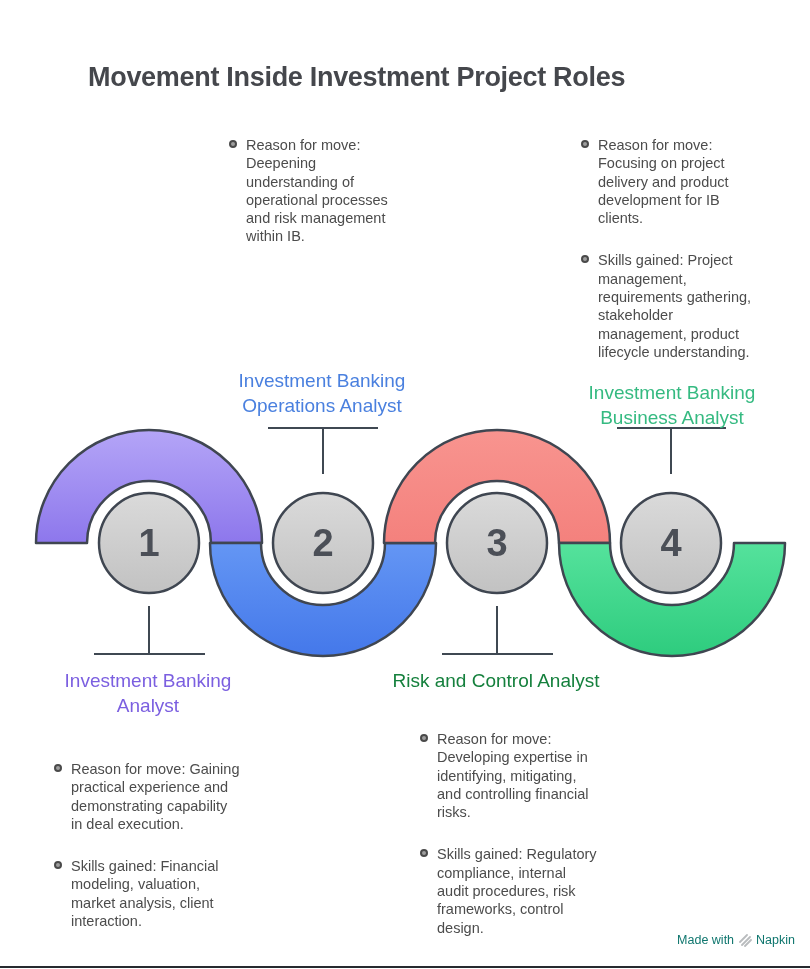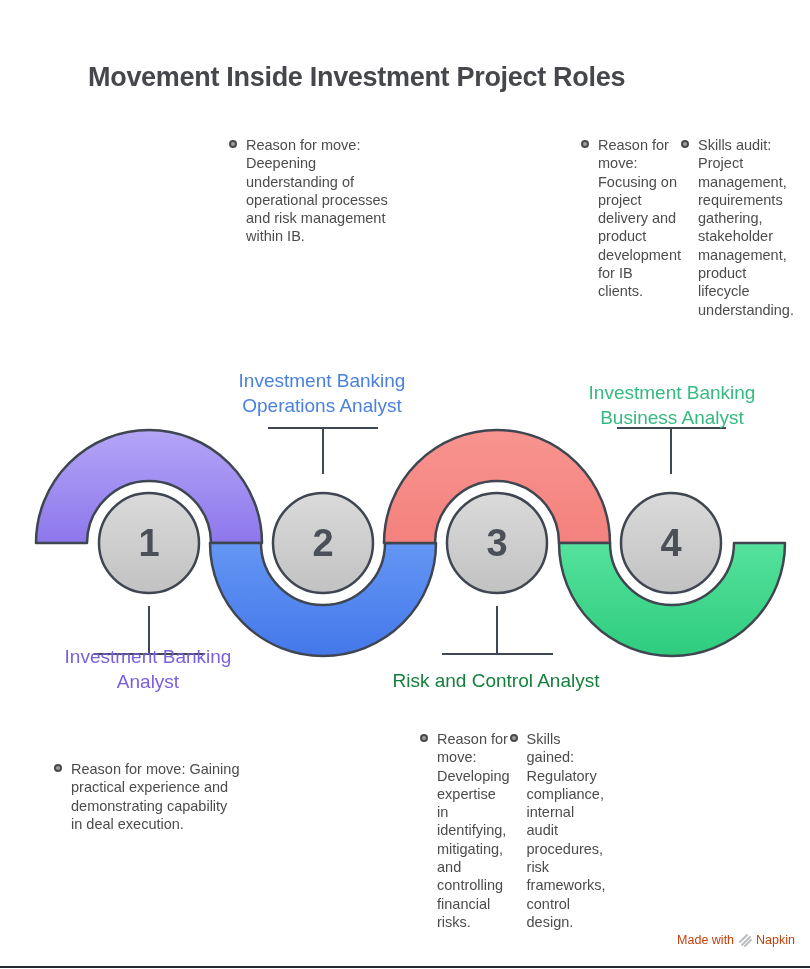--- a/index.html
+++ b/index.html
@@ -16,40 +16,40 @@
     white-space:nowrap;
   }
   .wave-svg{position:absolute;left:0;top:0;}
   .role-title{
     position:absolute;margin:0;
     font-size:19px;line-height:25px;font-weight:500;
     text-align:center;
   }
   .rt-ops{left:207px;top:368px;width:230px;}
   .rt-biz{left:557px;top:380px;width:230px;}
-  .rt-iba{left:33px;top:644px;width:230px;}
+  .rt-iba{left:33px;top:668px;width:230px;}
   .rt-risk{left:381px;top:668px;width:230px;}
   .bullet-list{
-    position:absolute;display:flex;flex-direction:row;
+    position:absolute;display:flex;flex-direction:column;gap:24px;
     margin:0;padding:0;list-style:none;
   }
   .bl-ops{left:229px;top:136px;width:167px;}
   .bl-biz{left:581px;top:136px;width:182px;}
   .bl-iba{left:54px;top:760px;width:188px;}
   .bl-risk{left:420px;top:730px;width:180px;}
   .bullet-item{display:flex;gap:9px;}
   .bullet-dot{
     flex:0 0 auto;width:4px;height:4px;margin-top:4px;
     border:2.5px solid #4A4A4A;background:#9E9E9E;border-radius:50%;
   }
   .bullet-text{margin:0;font-size:14.5px;line-height:18.3px;color:#4C4C4C;}
   .footer{
     position:absolute;right:15px;top:933px;
     display:flex;align-items:center;gap:4px;
-    font-size:12.5px;color:#c2410c;
+    font-size:12.5px;color:#0f766e;
   }
   .napkin-icon{display:inline-block;}
   .bottom-line{
     position:absolute;left:0;top:966px;width:810px;height:2px;
     background:#262A2F;
   }
 </style>
 </head>
 <body>
 
@@ -114,28 +114,32 @@
     </li>
   </ul>
 
   <ul class="bullet-list bl-biz">
     <li class="bullet-item">
       <span class="bullet-dot"></span>
       <p class="bullet-text">Reason for move: Focusing on project delivery and product development for IB clients.</p>
     </li>
     <li class="bullet-item">
       <span class="bullet-dot"></span>
-      <p class="bullet-text">Skills audit: Project management, requirements gathering, stakeholder management, product lifecycle understanding.</p>
+      <p class="bullet-text">Skills gained: Project management, requirements gathering, stakeholder management, product lifecycle understanding.</p>
     </li>
   </ul>
 
   <ul class="bullet-list bl-iba">
     <li class="bullet-item">
       <span class="bullet-dot"></span>
       <p class="bullet-text">Reason for move: Gaining practical experience and demonstrating capability in deal execution.</p>
+    </li>
+    <li class="bullet-item">
+      <span class="bullet-dot"></span>
+      <p class="bullet-text">Skills gained: Financial modeling, valuation, market analysis, client interaction.</p>
     </li>
   </ul>
 
   <ul class="bullet-list bl-risk">
     <li class="bullet-item">
       <span class="bullet-dot"></span>
       <p class="bullet-text">Reason for move: Developing expertise in identifying, mitigating, and controlling financial risks.</p>
     </li>
     <li class="bullet-item">
       <span class="bullet-dot"></span>

